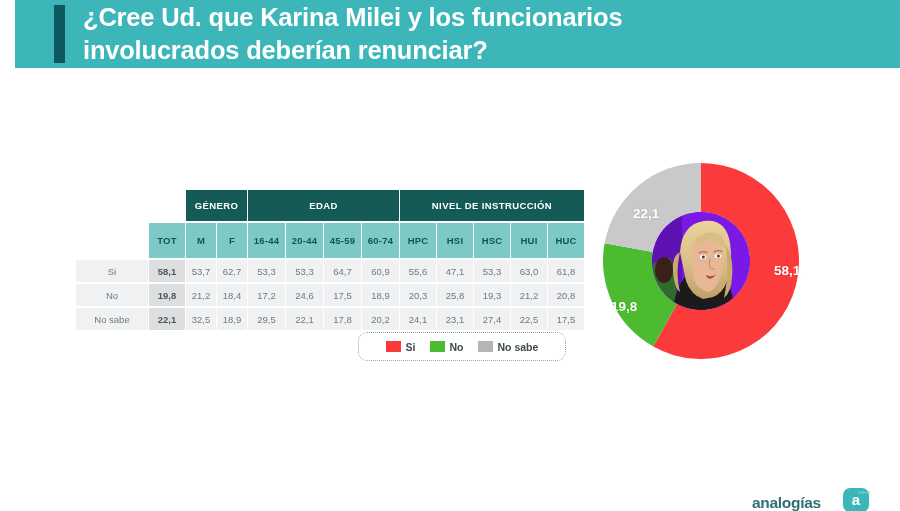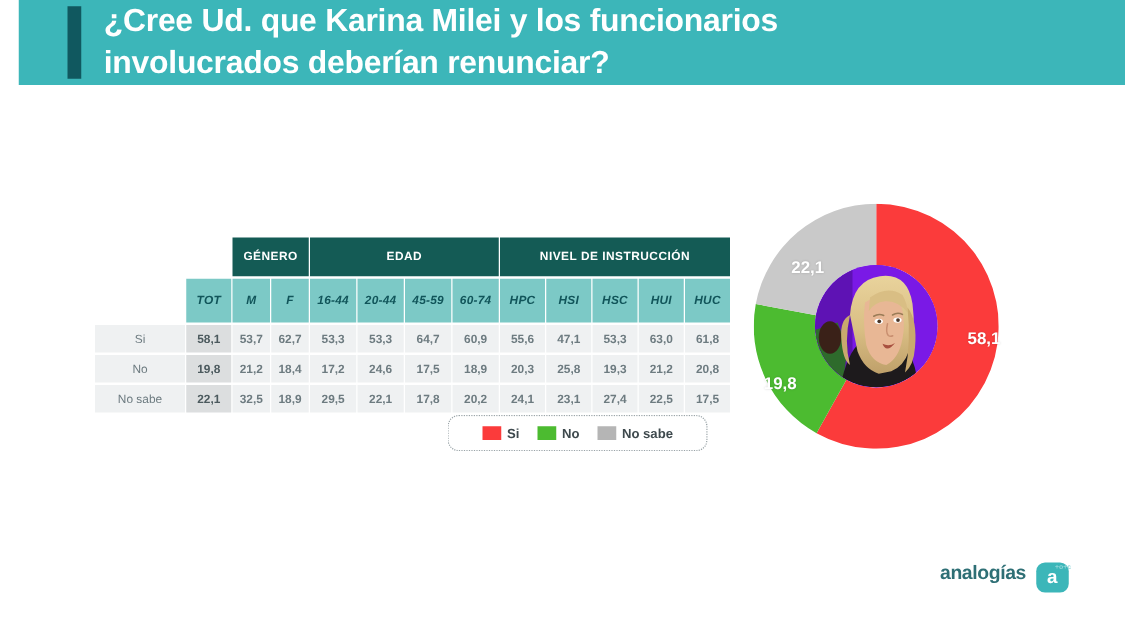--- a/index.html
+++ b/index.html
@@ -71,42 +71,40 @@
 
   
   .sub {
     background: #7CC9C6;
     color: #11555A;
     font-size: 9.5px;
     font-weight: bold;
     height: 25px;
     padding: 12px 5px;
     letter-spacing: 0.2px;
-    font-style: italic;
   }
   .sub-tot { background: #7CC9C6; }
   .sub-empty { background: transparent; }
 
   
   .rowlabel {
     background: #EFF1F2;
     color: #6d7b80;
     font-size: 9.5px;
     text-align: center;
     height: 22px;
     width: 72px;
     font-weight: normal;
   }
   .cell {
     background: #EFF1F2;
     height: 22px;
     width: 36px;
     font-size: 9.5px;
     color: #6d7b80;
-    font-weight: bold;
   }
   .cell.tot {
     background: #DCDEDF;
     color: #4c5a5e;
     font-weight: bold;
   }
   .w-narrow { width: 30px; }
   .w-age    { width: 37px; }
 
   
@@ -159,24 +157,24 @@
     text-shadow: 0 0 2px rgba(0,0,0,0.18);
   }
   .lbl-si      { left: 171px; top: 100px; }
   .lbl-no      { left: 8px;   top: 136px; }
   .lbl-nosabe  { left: 30px;  top: 43px;  color: #ffffff; }
 
   
   .logo {
     position: absolute;
     left: 752px;
-    top: 450px;
+    top: 488px;
     display: flex;
-    align-items: flex-start;
-    gap: 8px;
+    align-items: flex-end;
+    gap: 22px;
   }
   .logo-text {
     font-size: 15.5px;
     font-weight: bold;
     color: #2E6F75;
     letter-spacing: -0.3px;
   }
   .logo-mark {
     position: relative;
     width: 26px; height: 24px;

